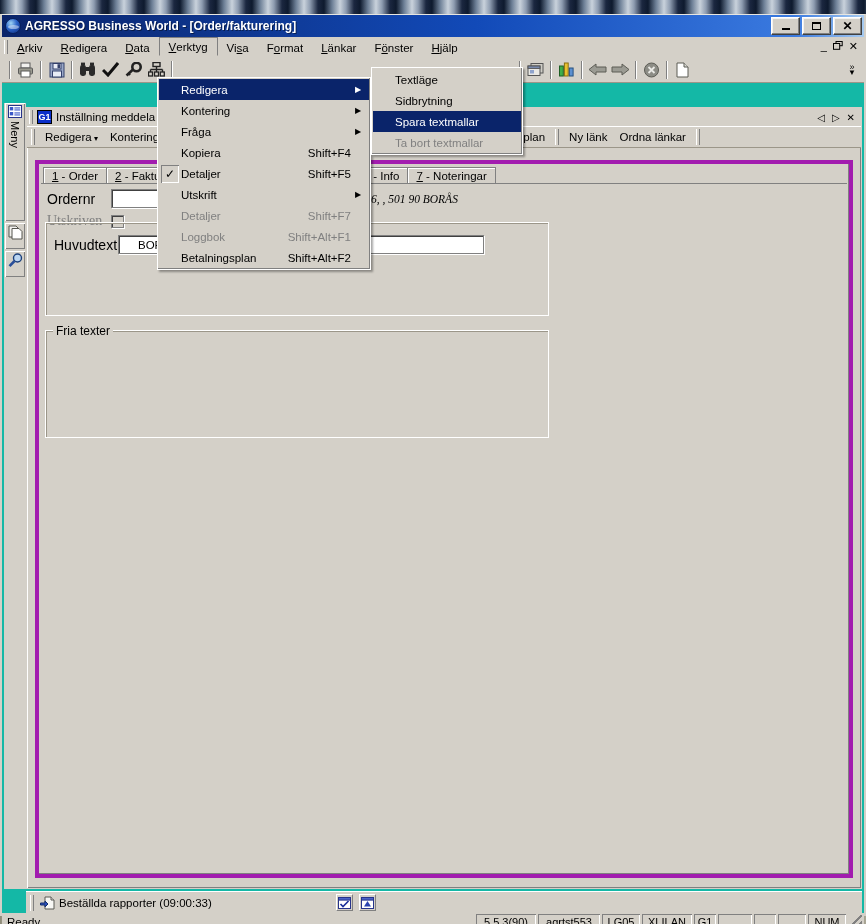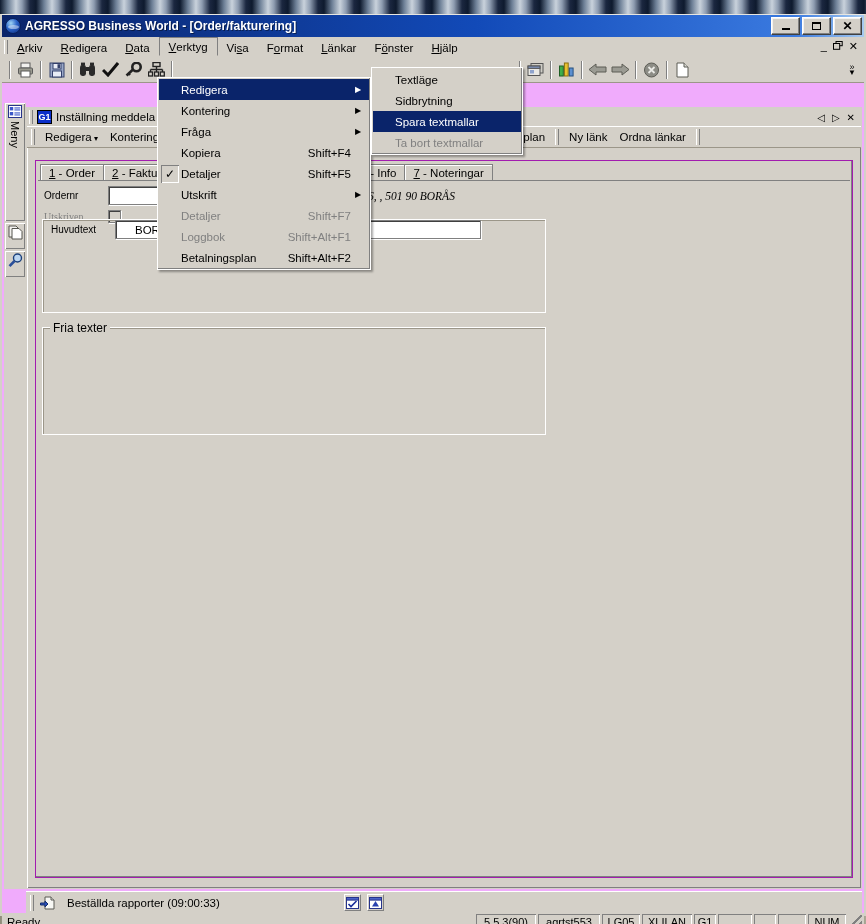--- a/index.html
+++ b/index.html
@@ -23,21 +23,21 @@
   #desktop-bottom {
     position: absolute; left: 0; top: 916px; width: 866px; height: 8px;
     background:
       repeating-linear-gradient(90deg,
         #8d8a78 0px, #c7c3ae 10px, #9a9786 20px, #b8b4a2 30px);
   }
 
   
   #app-window {
     position: absolute; left: 0; top: 14px; width: 866px; height: 902px;
-    background: #f0abfc;
+    background: #14b8a6;
     border: 2px solid #d4d0c8;
     border-top: 1px solid #e8e6e0;
   }
 
   
   #title-bar {
     height: 22px;
     background: linear-gradient(90deg, #0a246a 0%, #124ab8 55%, #3a7ae0 92%, #a6caf0 100%);
     display: flex; align-items: center; padding: 0 2px 0 3px;
     color: #fff;
@@ -142,36 +142,36 @@
   .lb-grip { width: 4px; height: 16px; margin-right: 4px;
     border-left: 1px solid #ffffff; border-right: 1px solid #808080; }
   .lb-item { padding: 1px 6px; white-space: nowrap; cursor: default; color: #000; }
   .lb-item.disabled { color: #808080; }
   .lb-item.dd::after { content: " \25BE"; font-size: 8px; }
 
   
   #form-panel {
     position: absolute; left: 8px; top: 52px; width: 818px; height: 718px;
     background: #d4d0c8;
-    border: 1px solid #a21caf;
+    border: 4px solid #a21caf;
     box-shadow: inset -1px -1px 0 #808080;
   }
   
   #tab-strip { display: flex; align-items: flex-end; height: 19px; padding-left: 4px; }
   .tab {
     padding: 2px 8px 1px 8px; font-size: 11.5px; background: #d4d0c8;
     border: 1px solid #808080; border-bottom: none; margin-right: -1px;
     color: #000; white-space: nowrap; cursor: default;
     box-shadow: inset 1px 1px 0 #ffffff;
   }
   .tab u { text-decoration: underline; }
   #tab-underline { height: 1px; background: #808080; margin: 0 2px; }
 
   .field-row { display: flex; align-items: center; margin: 5px 0 0 8px; }
-  .flabel { width: 64px; font-size: 10px; color: #000; }
+  .flabel { width: 64px; font-size: 14px; color: #000; }
   .flabel.dim { color: #808080; font-family: Liberation Serif, serif; }
   .ftext {
     background: #ffffff;
     border: 1px solid #808080;
     box-shadow: inset 1px 1px 0 #404040, 1px 1px 0 #ffffff;
     height: 19px; padding: 1px 19px; font-size: 11.5px; color: #000;
     font-family: "Liberation Sans", sans-serif;
     display: flex; align-items: center;
   }
   .chk {
@@ -218,21 +218,21 @@
     font-size: 12px;
   }
 
   
   #task-strip {
     position: absolute; left: 24px; top: 876px; width: 836px; height: 22px;
     background: #d4d0c8;
     border-top: 1px solid #ffffff;
     display: flex; align-items: center; padding-left: 4px; gap: 6px;
   }
-  #task-strip .ts-item { display: flex; align-items: center; gap: 12px; font-size: 11.5px; }
+  #task-strip .ts-item { display: flex; align-items: center; gap: 4px; font-size: 11.5px; }
   .sm-btn {
     width: 17px; height: 17px; background: #d4d0c8;
     border: 1px solid #ffffff; border-right-color:#808080; border-bottom-color:#808080;
     display: flex; align-items: center; justify-content: center;
   }
   #status-bar {
     position: absolute; left: 0; top: 898px; width: 862px; height: 18px;
     background: #d4d0c8; display: flex; align-items: center; font-size: 11.5px;
   }
   #status-bar .sb-msg { padding-left: 5px; flex: 1; }
@@ -484,21 +484,21 @@
         <div style="width:192px"></div>
         <div class="addr-line">6, , 501 90 BORÅS</div>
       </div>
 
       <div class="field-row">
         <div class="flabel dim">Utskriven</div>
         <div class="chk"></div>
       </div>
 
       <div class="groupbox" style="left:6px; top:58px; width:504px; height:94px;">
-        <div class="field-row" style="margin-top:0">
+        <div class="field-row" style="margin-top:12px">
           <div class="flabel">Huvudtext</div>
           <div class="ftext" style="width:60px">BORÅS</div>
           <div style="width:14px"></div>
           <div class="ftext" style="width:292px"></div>
         </div>
       </div>
 
       <div class="groupbox" style="left:6px; top:166px; width:504px; height:108px;">
         <div class="gb-title">Fria texter</div>
       </div>

